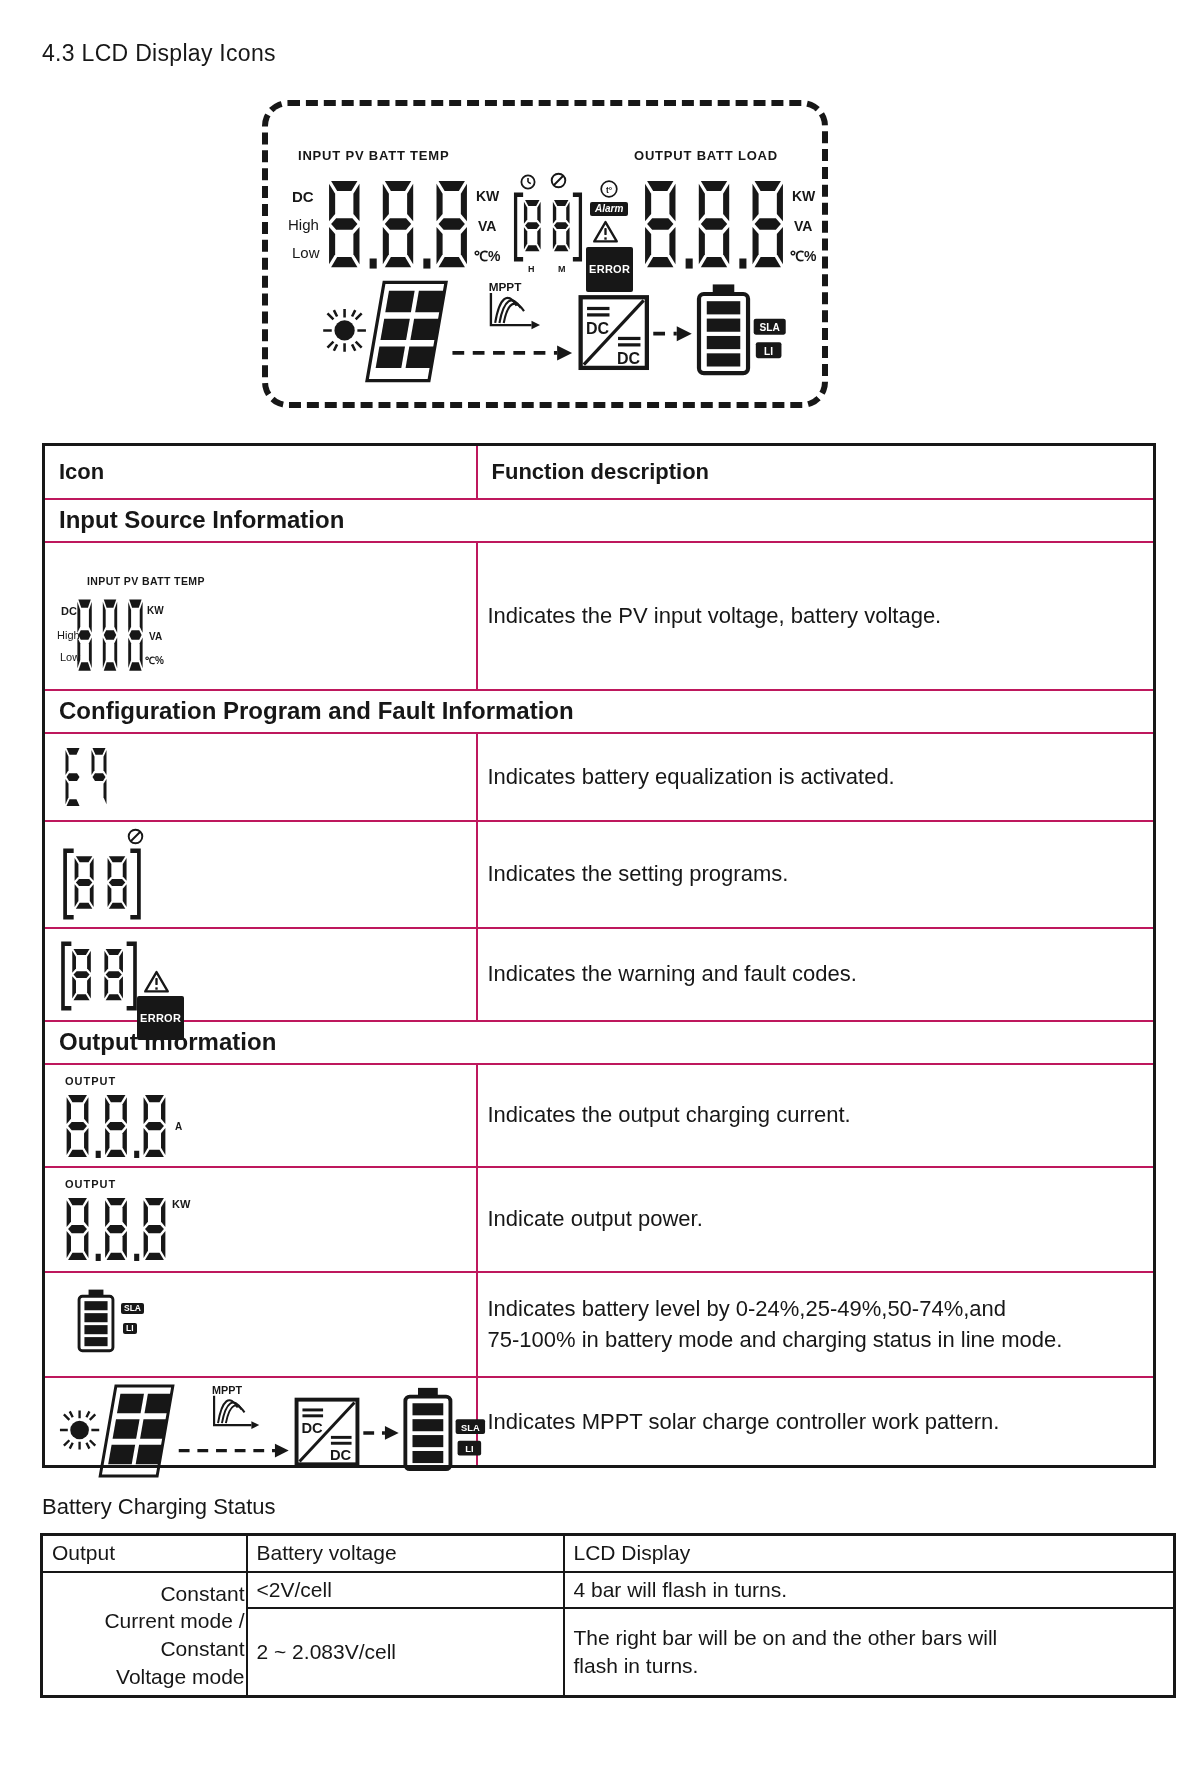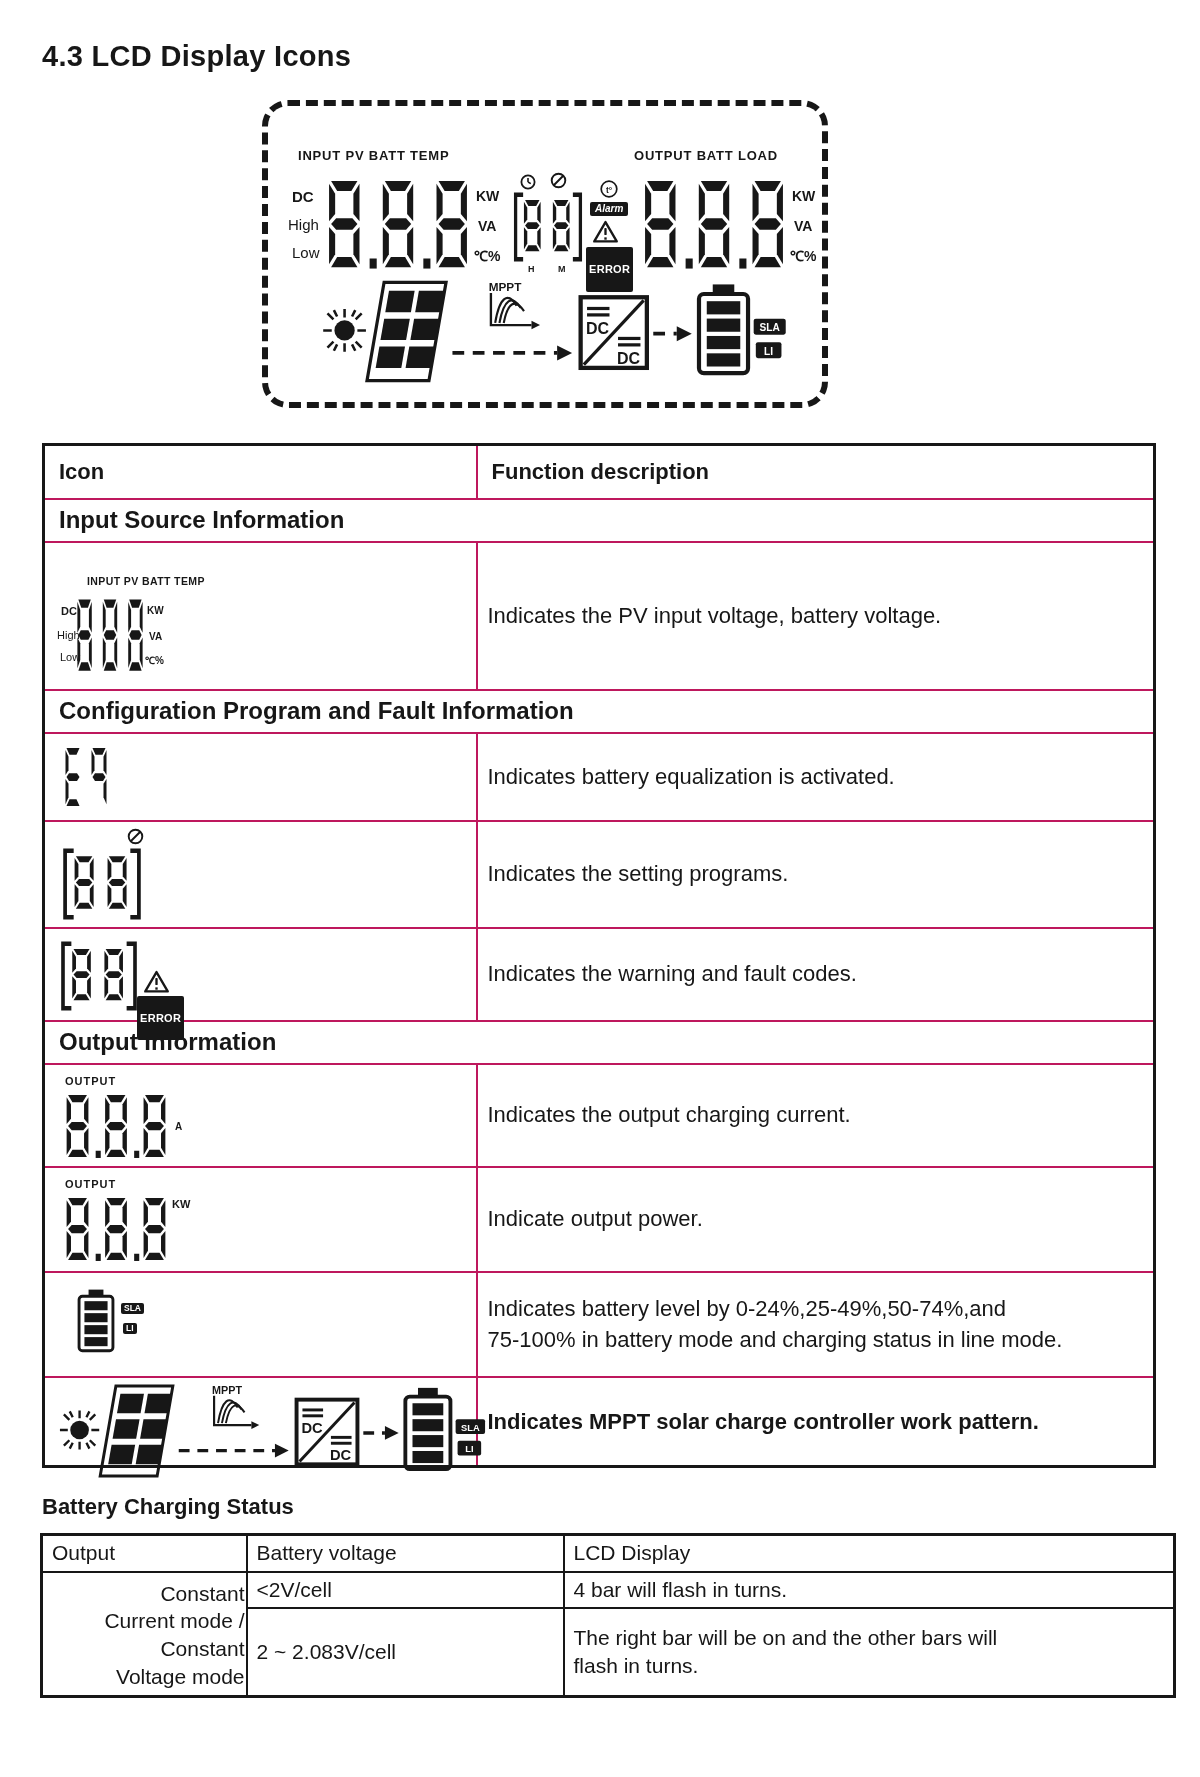--- a/index.html
+++ b/index.html
@@ -2,21 +2,21 @@
 <html><head>
 <meta charset="utf-8">
 <style>
   html,body{margin:0;padding:0;background:#fff;}
   .page{position:relative;width:1200px;height:1777px;background:#fff;
         font-family:"Liberation Sans",sans-serif;color:#171717;overflow:hidden;}
   .abs{position:absolute;}
   svg{display:block;}
   .seg{fill:#171717;}
   
-  .title{position:absolute;left:42px;top:40px;font-size:29px;font-weight:bold;letter-spacing:.3px;}
+  .title{position:absolute;left:42px;top:40px;font-size:23px;font-weight:normal;letter-spacing:.3px;}
   
   .lcd-panel{position:absolute;left:262px;top:100px;width:566px;height:308px;
              border:6px dashed #171717;border-radius:26px;box-sizing:border-box;}
   .lcd-panel span{position:absolute;white-space:nowrap;}
   .lcd-lbl{font-size:13px;font-weight:bold;letter-spacing:.8px;}
   .scale{font-size:15px;}
   .scale.b{font-weight:bold;}
   .unit{font-size:14px;font-weight:600;}
   .hm{font-size:9px;font-weight:bold;}
   .bdg{position:absolute;background:#171717;color:#fff;font-weight:bold;
@@ -31,28 +31,28 @@
   .icon-table{border:3px solid #171717;}
   .icon-table td.hdr{font-size:22px;font-weight:bold;padding-left:14px;}
   .icon-table td.sec{font-size:24px;font-weight:bold;padding-left:14px;}
   .icon-table td.desc{font-size:22px;padding-left:10px;padding-right:6px;
                       line-height:1.42;white-space:pre-line;}
   .icon-table td.icell{position:relative;}
   .icell span{position:absolute;white-space:nowrap;}
   .rh td{height:54px;} .rs td{height:43px;}
   .r1 td{height:148px;} .r2 td{height:88px;} .r3 td{height:107px;}
   .r4 td{height:93px;} .r5 td{height:103px;} .r6 td{height:105px;}
-  .r7 td{height:105px;} .r8 td{height:90px;font-weight:bold;}
+  .r7 td{height:105px;} .r8 td{height:90px;}
   .mini-lbl{font-size:10.5px;font-weight:bold;letter-spacing:.4px;}
   .mini-scale{font-size:11px;}
   .mini-scale.b{font-weight:bold;}
   .mini-unit{font-size:10px;font-weight:600;}
   .out-lbl{font-size:11px;font-weight:bold;letter-spacing:1px;}
   
-  .bcs-heading{position:absolute;left:42px;top:1494px;font-size:22px;font-weight:bold;}
+  .bcs-heading{position:absolute;left:42px;top:1494px;font-size:22px;}
   .status-table{position:absolute;left:40px;top:1533px;width:1136px;border:3px solid #171717;}
   .status-table td{border:2px solid #171717;font-size:21px;padding-left:9px;
                    vertical-align:middle;box-sizing:border-box;white-space:pre-line;line-height:1.32;}
   .status-table .hrow td{height:37px;}
   .status-table .drow1 td{height:36px;}
   .status-table .drow2 td{height:89px;}
   .status-table td.span{vertical-align:top;padding-top:7px;text-align:right;}
 </style>
 </head>
 <body>

